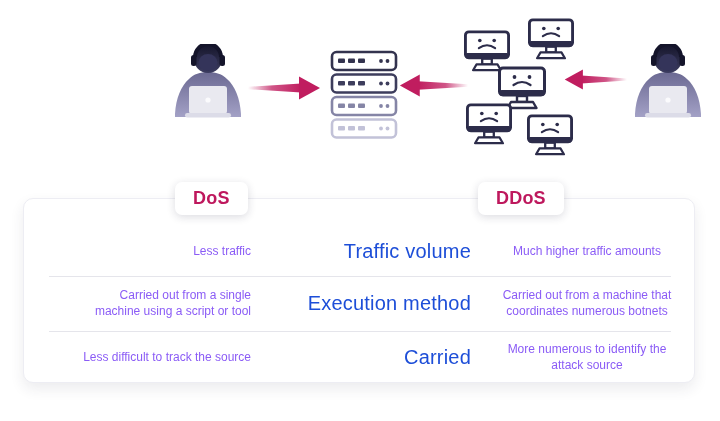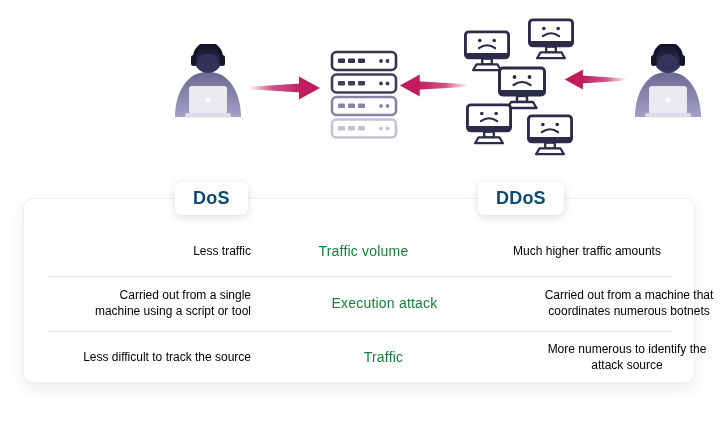--- a/index.html
+++ b/index.html
@@ -12,38 +12,38 @@
   
   .card {
     position:absolute; left:23px; top:198px; width:672px; height:185px;
     background:#ffffff; border:1px solid #ededf3; border-radius:10px;
     box-shadow:0 6px 14px rgba(40,40,70,0.09);
   }
   .hdr-box {
     position:absolute; top:182px; z-index:3;
     background:#ffffff; border-radius:7px;
     box-shadow:0 2px 8px rgba(30,30,60,0.16);
-    padding:6px 18px; font-size:18px; font-weight:bold; color:#0c4a6e;
+    padding:6px 18px; font-size:18px; font-weight:bold; color:#be185d;
     letter-spacing:0.2px;
   }
   .hdr-dos  { left:175px; }
   .hdr-ddos { left:478px;text-align:right; }
 
   .row {
     position:absolute; left:0; width:672px;
     display:grid; grid-template-columns:232px 215px 225px; align-items:center;
   }
   .row-1 { top:0;   height:77px; padding-top:28px; }
-  .row-2 { top:77px;  height:55px;gap:21px; }
-  .row-3 { top:132px; height:53px;gap:20px; }
-
-  .cell { font-size:12px; line-height:1.32; color:#000000; }
+  .row-2 { top:77px;  height:55px; }
+  .row-3 { top:132px; height:53px; }
+
+  .cell { font-size:12px; line-height:1.32; color:#8b5cf6; }
   .cell-dos  { text-align:right; padding-right:5px; }
   .cell-ddos { text-align:center;  padding-left:7px; }
-  .cell-label { text-align:center; font-size:14px; color:#15803d; letter-spacing:0.2px; }
+  .cell-label { text-align:right; font-size:20px; color:#1d4ed8; letter-spacing:0.2px; }
   .wrap-l { display:inline-block; max-width:178px; }
   .wrap-r { display:inline-block; max-width:180px; }
 
   .divider { position:absolute; left:25px; width:622px; height:1px; background:#e5e5eb; }
   .div-1 { top:77px; }
   .div-2 { top:132px; }
 </style>
 </head>
 <body>
 
@@ -210,30 +210,30 @@
       <div class="cell cell-label">Traffic volume</div>
       <div class="cell cell-ddos">Much higher traffic amounts</div>
     </div>
 
     <div class="divider div-1"></div>
 
     <div class="row row-2">
       <div class="cell cell-dos">
         <span class="wrap-l">Carried out from a single machine using a script or tool</span>
       </div>
-      <div class="cell cell-label">Execution attack</div>
+      <div class="cell cell-label">Execution method</div>
       <div class="cell cell-ddos">
         <span class="wrap-r">Carried out from a machine that coordinates numerous botnets</span>
       </div>
     </div>
 
     <div class="divider div-2"></div>
 
     <div class="row row-3">
       <div class="cell cell-dos">Less difficult to track the source</div>
-      <div class="cell cell-label">Traffic</div>
+      <div class="cell cell-label">Carried</div>
       <div class="cell cell-ddos">
         <span class="wrap-r">More numerous to identify the attack source</span>
       </div>
     </div>
 
   </div>
 </div>
 
 </body></html>

